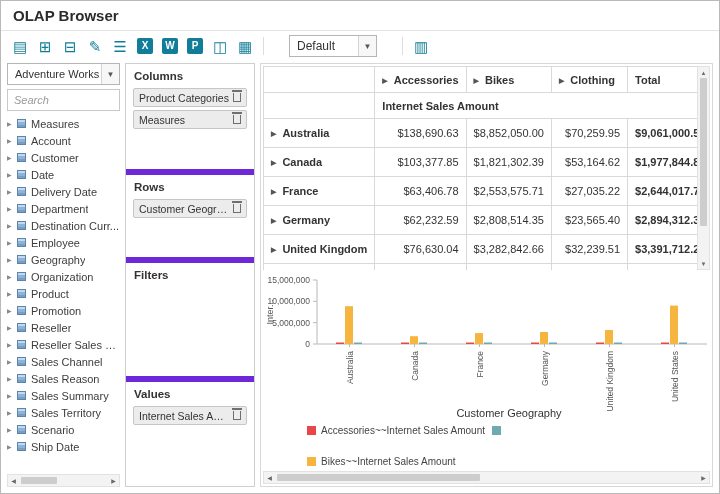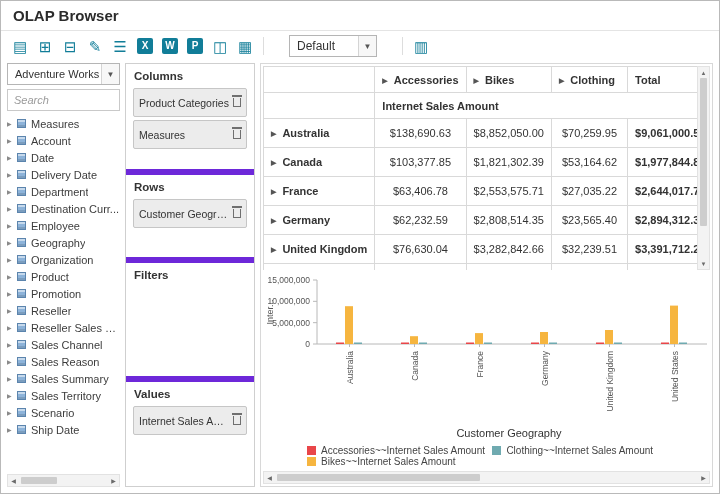--- a/index.html
+++ b/index.html
@@ -44,47 +44,47 @@
   .sarrow{flex:none;width:11px;height:11px;display:flex;align-items:center;justify-content:center;
         font-size:6px;color:#6b6b6b;cursor:pointer;}
   .strack{flex:1;position:relative;}
   .sthumb{position:absolute;background:#cdcdcd;border-radius:1px;cursor:pointer;}
   
   .axes{width:130px;border:1px solid #cfcfcf;display:flex;flex-direction:column;background:#fff;}
   .sec{display:flex;flex-direction:column;border-bottom:6px solid #6d28d9;overflow:hidden;}
   .sec-columns{height:111px;} .sec-rows{height:88px;} .sec-filters{height:119px;} .sec-values{flex:1;border-bottom:none;}
   .sec-label{font-size:11.5px;font-weight:bold;color:#333;padding:6px 8px 3px;}
   .chips{display:flex;flex-direction:column;}
-  .chip{display:flex;align-items:center;justify-content:space-between;margin:3px 7px 0;height:29px;
+  .chip{display:flex;align-items:center;justify-content:space-between;margin:3px 7px 0;height:19px;
         border:1px solid #c6c6c6;background:#ececec;border-radius:2px;padding:0 5px;cursor:pointer;}
   .chip-label{font-size:10.5px;color:#333;white-space:nowrap;overflow:hidden;text-overflow:ellipsis;}
   .trash{width:8px;height:9px;border:1px solid #6f6f6f;border-top:none;margin-left:4px;flex:none;position:relative;}
   .trash::before{content:"";position:absolute;left:-2px;top:-3px;width:10px;height:2px;background:#6f6f6f;}
   
   .rpanel{flex:1;min-width:0;border:1px solid #d8d8d8;display:flex;flex-direction:column;padding:2px;}
   .grid-area{height:204px;display:flex;flex:none;}
   .grid-clip{flex:1;overflow:hidden;}
   table.pgrid{border-collapse:collapse;table-layout:fixed;}
   table.pgrid td{border:1px solid #d9d9d9;background:#fff;font-size:11px;color:#333;height:29px;
         padding:0 7px;white-space:nowrap;overflow:hidden;}
   table.pgrid tr.h td{height:26px;}
   td.corner{border-top-color:transparent;border-left-color:transparent;}
   td.corner2{border-left-color:transparent;}
   .chead{font-weight:bold;}
   .chead.ctot{text-align:left;}
   .mhead{font-weight:bold;}
   .rhead{font-weight:bold;}
-  .val{text-align:center;}
+  .val{text-align:right;}
   .tot{font-weight:bold;}
   .exp{font-size:7px;color:#555;margin-right:6px;vertical-align:1px;cursor:pointer;}
   
   .chart-area{flex:1;display:flex;flex-direction:column;margin-top:4px;min-height:0;}
   .chart-body{flex:1;min-height:0;}
   .xlabel{width:452px;padding-left:40px;text-align:center;font-size:11px;color:#333;flex:none;margin-top:2px;}
-  .legend{display:flex;flex-wrap:wrap;row-gap:0;padding:6px 0 4px 44px;flex:none;}
+  .legend{display:flex;flex-wrap:wrap;row-gap:20px;padding:6px 0 4px 44px;flex:none;}
   .litem{width:46%;display:flex;align-items:center;gap:5px;cursor:pointer;}
   .lmark{width:9px;height:9px;flex:none;}
   .llabel{font-size:10px;color:#444;white-space:nowrap;}
 </style>
 </head>
 <body>
 
 <div class="app">
 
   <div class="hdr">
@@ -148,20 +148,25 @@
       <div class="tree">
           <div class="titem">
             <span class="texp">▶</span>
             <span class="tcube"></span>
             <span class="tlabel">Measures</span>
           </div>
           <div class="titem">
             <span class="texp">▶</span>
             <span class="tcube"></span>
             <span class="tlabel">Account</span>
+          </div>
+          <div class="titem">
+            <span class="texp">▶</span>
+            <span class="tcube"></span>
+            <span class="tlabel">Customer</span>
           </div>
           <div class="titem">
             <span class="texp">▶</span>
             <span class="tcube"></span>
             <span class="tlabel">Date</span>
           </div>
           <div class="titem">
             <span class="texp">▶</span>
             <span class="tcube"></span>
             <span class="tlabel">Delivery Date</span>
@@ -411,21 +416,20 @@
               <text transform="rotate(-90 10 38)" x="10" y="38" text-anchor="middle" font-size="9" fill="#555">Inter...</text>
             </svg></div>
         <div class="xlabel">Customer Geography</div>
         <div class="legend">
             <div class="litem">
               <span class="lmark" style="background:#E94649"></span>
               <span class="llabel">Accessories~~Internet Sales Amount</span>
             </div>
             <div class="litem">
               <span class="lmark" style="background:#6FAAB0"></span>
-              <span class="llabel">Clothing~~Internet Sales Amount</span>
             </div>
             <div class="litem">
               <span class="lmark" style="background:#F6B53F"></span>
               <span class="llabel">Bikes~~Internet Sales Amount</span>
             </div>
           </div>
         <div class="hscroll">
           <span class="sarrow">◀</span>
           <span class="strack">
             <span class="sthumb" style="left:2px;top:2px;height:7px;width:48%;"></span>

